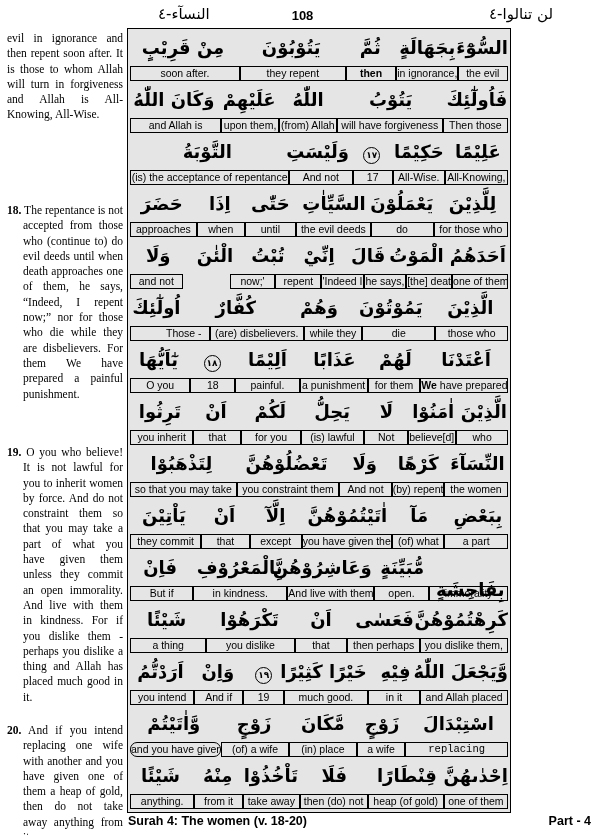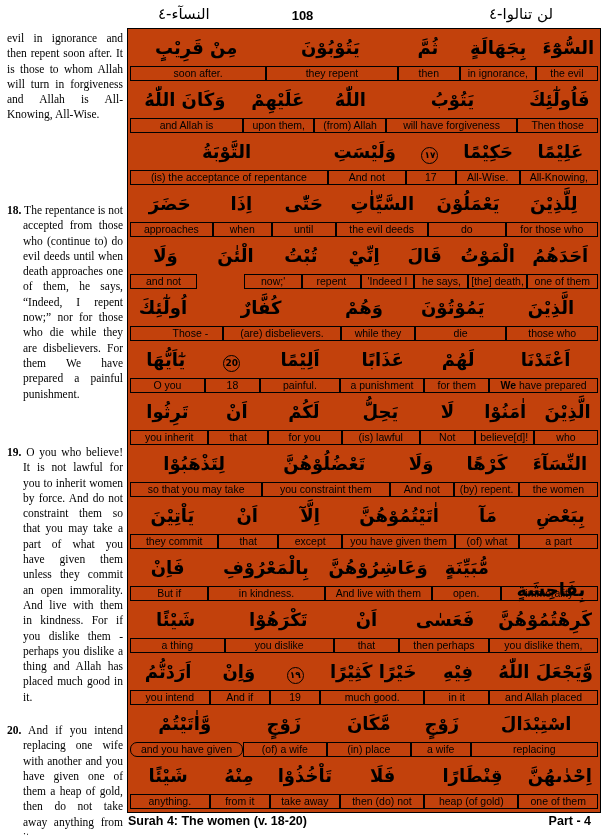--- a/index.html
+++ b/index.html
@@ -10,21 +10,21 @@
   .hdr-page{position:absolute;top:8px;left:50%;transform:translateX(-50%);font:bold 13px "Liberation Sans",sans-serif;color:#000;}
 
   .side-p{position:absolute;left:7px;width:116px;font:11.5px/15.3px "Liberation Serif",serif;color:#000;text-align:justify;}
   .side-p.numbered{padding-left:16px;text-indent:-16px;}
   .side-p .num{font-weight:bold;}
   .sp0{top:31px;}
   .sp1{top:203px;}
   .sp2{top:445px;}
   .sp3{top:723px;}
 
-  .qtable{position:absolute;left:127px;top:28px;width:474px;border:1.8px solid #000;padding:1px 2px 2px 2px;background:#c2410c;}
+  .qtable{position:absolute;left:127px;top:28px;width:384px;border:1.8px solid #000;padding:1px 2px 2px 2px;background:#e5e5e5;}
   .unit{margin-bottom:1px;}
   .ar-row{display:flex;gap:4px;height:36px;align-items:center;direction:ltr;}
   .ar-cell{text-align:center;font-family:"DejaVu Sans",sans-serif;font-weight:bold;font-size:18px;color:#000;direction:rtl;white-space:nowrap;overflow:visible;line-height:36px;min-width:0;}
   .en-row{display:flex;}
   .en-cell{border:1.6px solid #000;height:15px;font:10.5px/12px "Liberation Sans",sans-serif;color:#000;text-align:center;white-space:nowrap;overflow:hidden;min-width:0;}
   .ayah{display:inline-flex;width:17px;height:17px;border:1.3px solid #000;border-radius:50%;align-items:center;justify-content:center;font-size:9px;line-height:9px;}
 
   .footer-left{position:absolute;left:128px;top:814px;font:bold 12.5px "Liberation Sans",sans-serif;color:#000;}
   .footer-right{position:absolute;right:14px;top:814px;font:bold 12.5px "Liberation Sans",sans-serif;color:#000;}
 </style>
@@ -45,21 +45,21 @@
       <div class="ar-row">
         <div class="ar-cell" style="flex: 29 1 0px;">مِنْ قَرِيْبٍ</div>
         <div class="ar-cell" style="flex: 28 1 0px;">يَتُوْبُوْنَ</div>
         <div class="ar-cell" style="flex: 13 1 0px;">ثُمَّ</div>
         <div class="ar-cell" style="flex: 16 1 0px;">بِجَهَالَةٍ</div>
         <div class="ar-cell" style="flex: 13 1 0px;">السُّوْٓءَ</div>
       </div>
       <div class="en-row">
         <div class="en-cell" style="flex: 29 1 0px;">soon after.</div>
         <div class="en-cell" style="flex: 28 1 0px;">they repent</div>
-        <div class="en-cell" style="flex: 13 1 0px;">then</div>
+        <div class="en-cell" style="flex: 13 1 0px; font-weight: bold;">then</div>
         <div class="en-cell" style="flex: 16 1 0px;">in ignorance,</div>
         <div class="en-cell" style="flex: 13 1 0px;">the evil</div>
       </div>
     </div>
     <div class="unit">
       <div class="ar-row">
         <div class="ar-cell" style="flex: 24 1 0px;">وَكَانَ اللّٰهُ</div>
         <div class="ar-cell" style="flex: 15 1 0px;">عَلَيْهِمْ</div>
         <div class="ar-cell" style="flex: 15 1 0px;">اللّٰهُ</div>
         <div class="ar-cell" style="flex: 28 1 0px;">يَتُوْبُ</div>
@@ -139,21 +139,21 @@
         <div class="en-cell" style="flex: 14 1 0px; padding-left: 28px;">Those -</div>
         <div class="en-cell" style="flex: 26 1 0px;">(are) disbelievers.</div>
         <div class="en-cell" style="flex: 16 1 0px;">while they</div>
         <div class="en-cell" style="flex: 20 1 0px;">die</div>
         <div class="en-cell" style="flex: 20 1 0px;">those who</div>
       </div>
     </div>
     <div class="unit">
       <div class="ar-row">
         <div class="ar-cell" style="flex: 15 1 0px;">يٰٓاَيُّهَا</div>
-        <div class="ar-cell" style="flex: 11 1 0px;"><span class="ayah">20</span></div>
+        <div class="ar-cell" style="flex: 11 1 0px;"><span class="ayah">١٨</span></div>
         <div class="ar-cell" style="flex: 16 1 0px;">اَلِيْمًا</div>
         <div class="ar-cell" style="flex: 17 1 0px;">عَذَابًا</div>
         <div class="ar-cell" style="flex: 13 1 0px;">لَهُمْ</div>
         <div class="ar-cell" style="flex: 22 1 0px;">اَعْتَدْنَا</div>
       </div>
       <div class="en-row">
         <div class="en-cell" style="flex: 15 1 0px;">O you</div>
         <div class="en-cell" style="flex: 11 1 0px;">18</div>
         <div class="en-cell" style="flex: 16 1 0px;">painful.</div>
         <div class="en-cell" style="flex: 17 1 0px;">a punishment</div>
@@ -271,21 +271,21 @@
         <div class="ar-cell" style="flex: 17 1 0px;">زَوْجٍ</div>
         <div class="ar-cell" style="flex: 17 1 0px;">مَّكَانَ</div>
         <div class="ar-cell" style="flex: 12 1 0px;">زَوْجٍ</div>
         <div class="ar-cell" style="flex: 26 1 0px;">اسْتِبْدَالَ</div>
       </div>
       <div class="en-row">
         <div class="en-cell" style="flex: 23 1 0px; border-radius: 7px;">and you have given</div>
         <div class="en-cell" style="flex: 17 1 0px;">(of) a wife</div>
         <div class="en-cell" style="flex: 17 1 0px;">(in) place</div>
         <div class="en-cell" style="flex: 12 1 0px;">a wife</div>
-        <div class="en-cell" style="flex: 26 1 0px;">replacing</div>
+        <div class="en-cell" style="flex: 26 1 0px; font-family: Liberation Mono, monospace;">replacing</div>
       </div>
     </div>
     <div class="unit">
       <div class="ar-row">
         <div class="ar-cell" style="flex: 16 1 0px;">شَيْئًا</div>
         <div class="ar-cell" style="flex: 12 1 0px;">مِنْهُ</div>
         <div class="ar-cell" style="flex: 14 1 0px;">تَاْخُذُوْا</div>
         <div class="ar-cell" style="flex: 17 1 0px;">فَلَا</div>
         <div class="ar-cell" style="flex: 19 1 0px;">قِنْطَارًا</div>
         <div class="ar-cell" style="flex: 16 1 0px;">اِحْدٰىهُنَّ</div>

